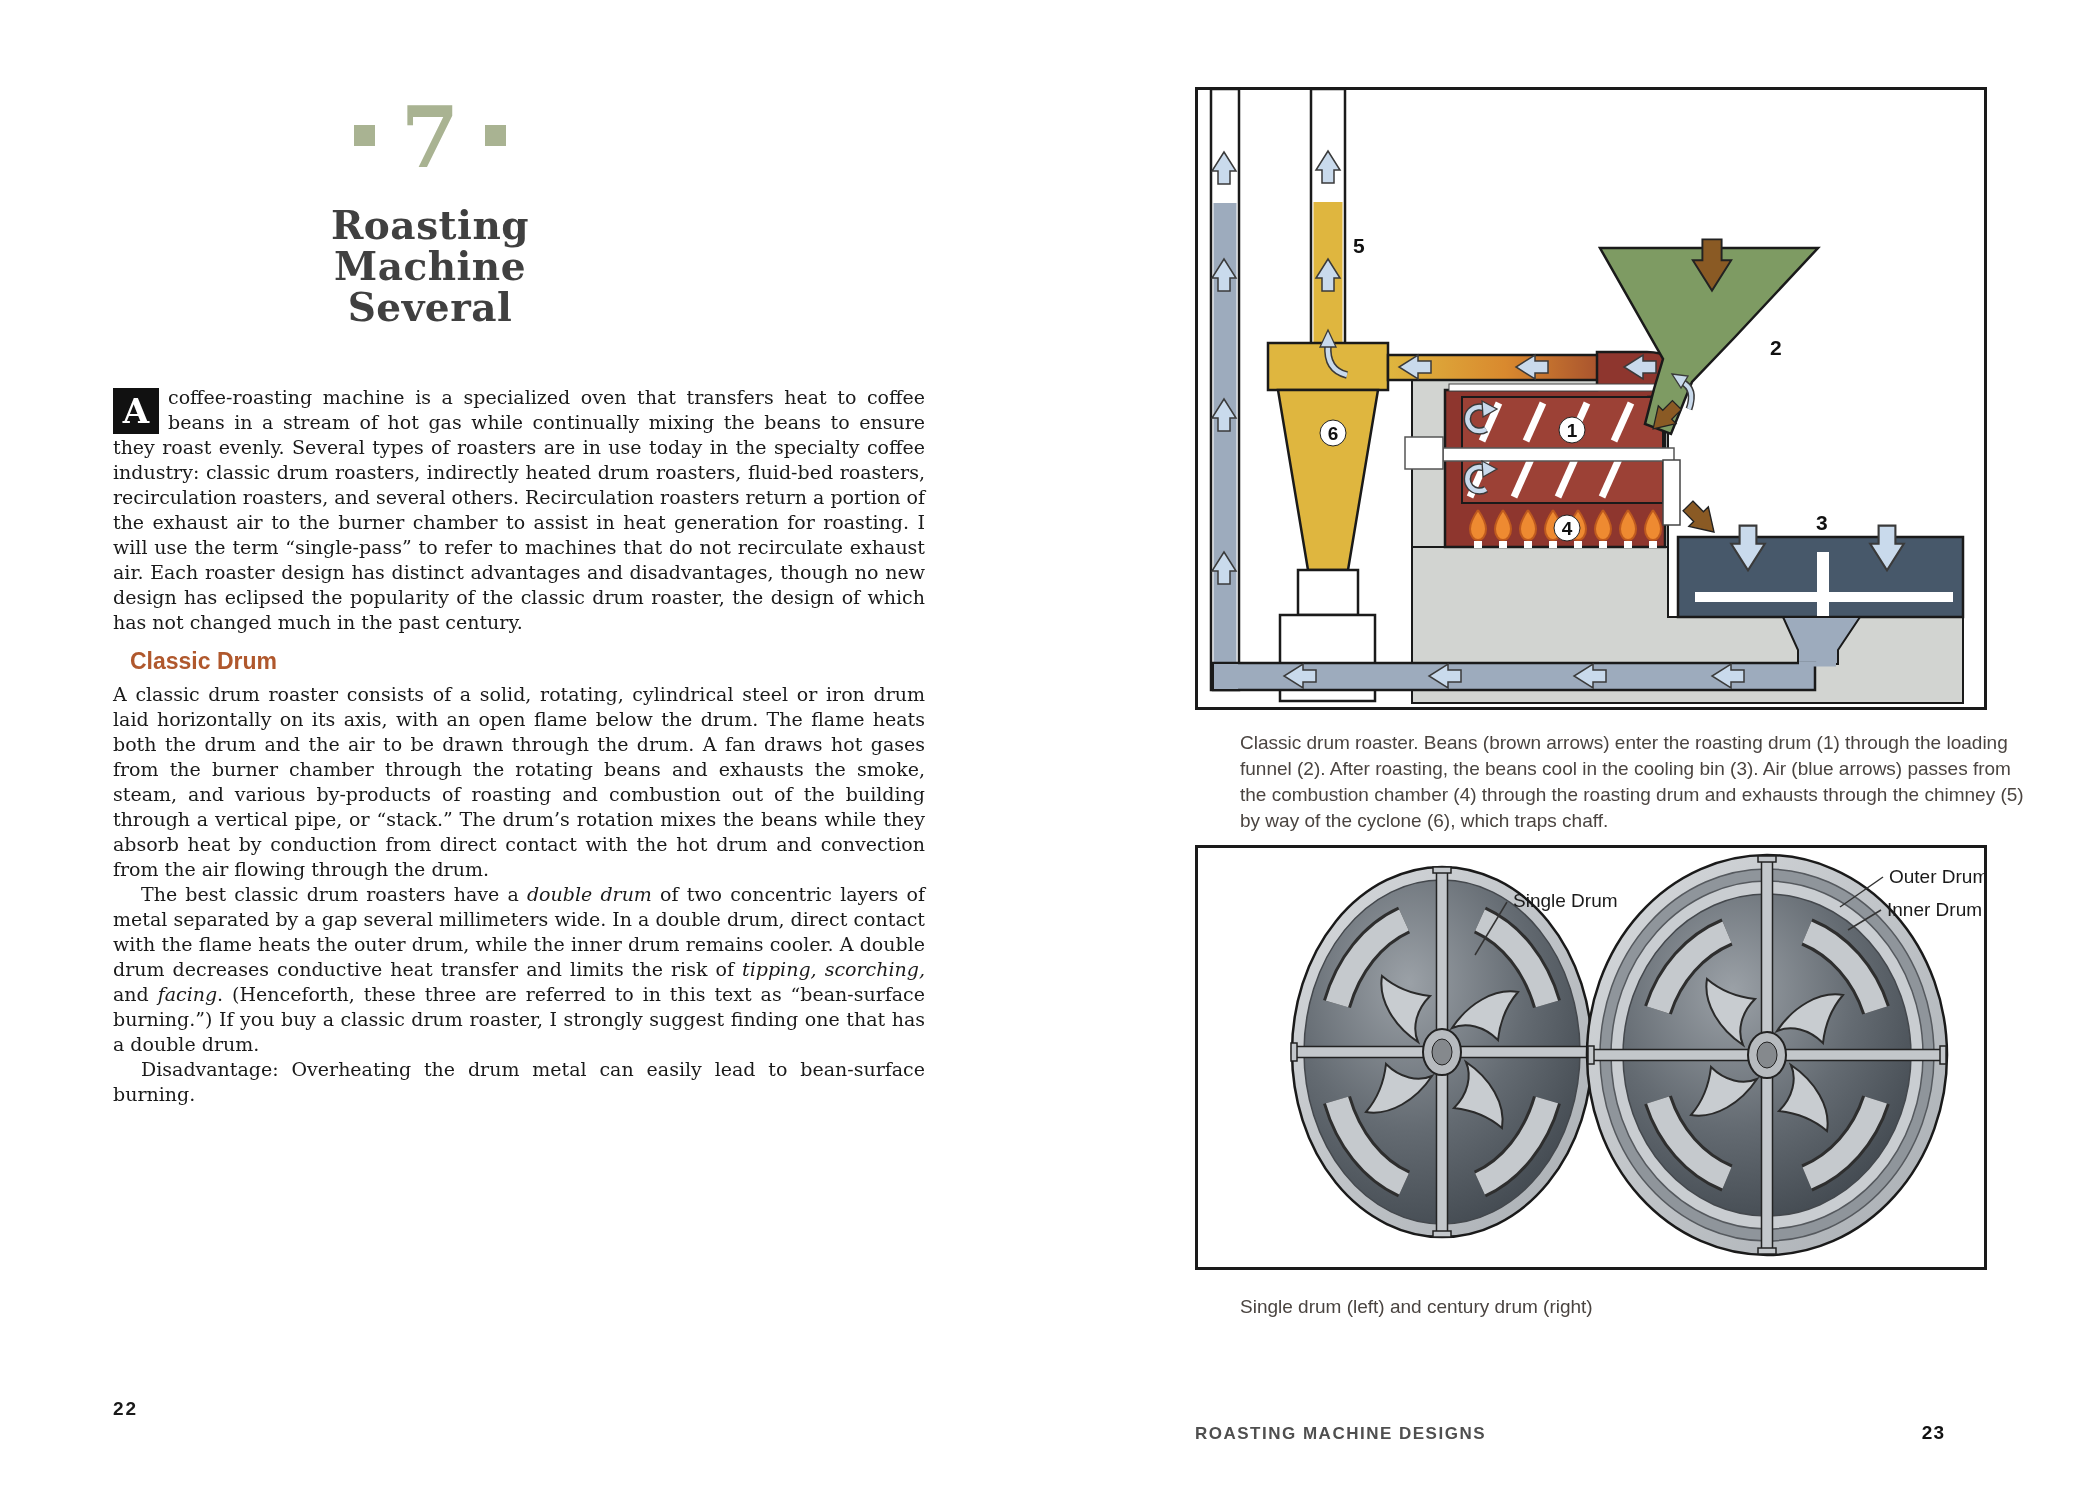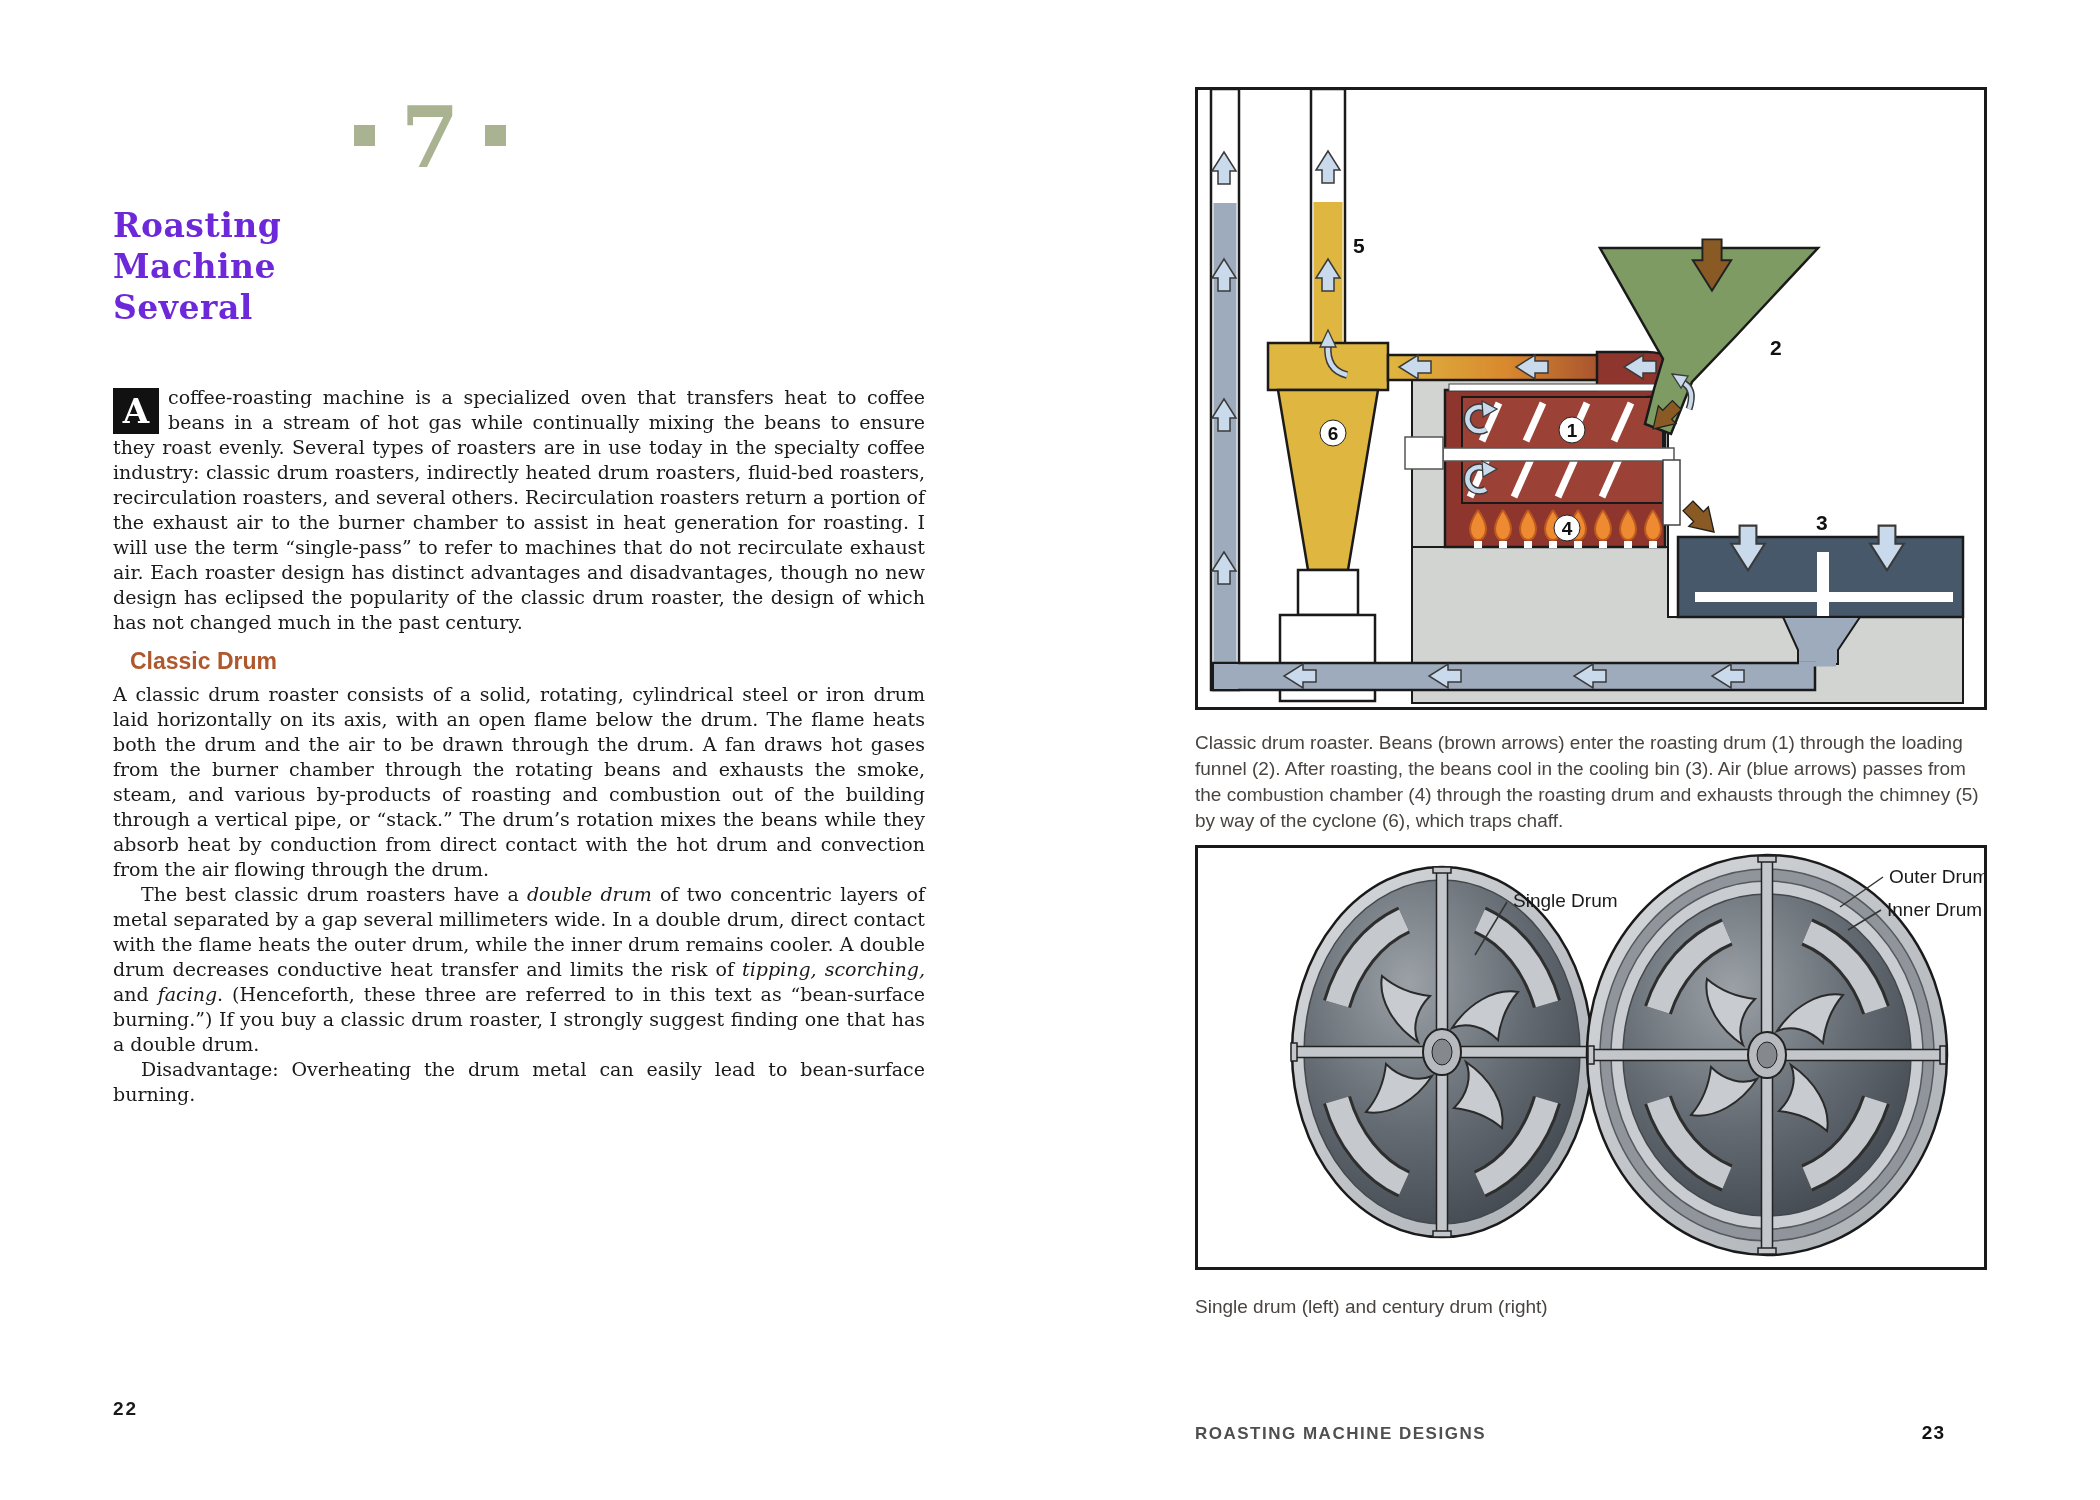--- a/index.html
+++ b/index.html
@@ -5,36 +5,36 @@
   html,body{margin:0;padding:0;}
   body{width:2100px;height:1500px;background:#ffffff;position:relative;overflow:hidden;
        font-family:"DejaVu Serif",serif;color:#1a1a1a;}
   .abs{position:absolute;}
 
   
   .chapter-head{left:113px;top:96px;width:634px;text-align:center;}
   .chapnum-row{display:flex;align-items:center;justify-content:center;gap:26px;}
   .chapnum{font-family:"DejaVu Serif",serif;font-weight:bold;font-size:84px;line-height:84px;color:#a9b392;}
   .chapsq{width:21px;height:21px;background:#a9b392;display:inline-block;margin-top:-6px;}
-  .book-title{left:113px;top:205px;width:634px;
-      font-family:"DejaVu Serif",serif;font-weight:bold;font-size:33px;line-height:41px;
-      color:#6d28d9;letter-spacing:0.5px;}
+  .book-title{left:113px;top:205px;width:634px;text-align:center;
+      font-family:"DejaVu Serif",serif;font-weight:bold;font-size:39px;line-height:41px;
+      color:#404040;letter-spacing:0.5px;}
   .bodyblock{left:113px;top:385px;width:812px;font-size:19px;line-height:25px;text-align:justify;}
   .dropcap{float:left;width:46px;height:46px;background:#111;color:#fff;
       font-family:"DejaVu Serif",serif;font-weight:bold;font-size:34px;line-height:46px;
       text-align:center;margin:3px 9px 0 0;}
   p.bodyp{margin:0;}
   p.bodyp.ind{text-indent:28px;}
   .section-heading{font-family:"Liberation Sans",sans-serif;font-weight:bold;font-size:23px;
       color:#b0582d;margin:14px 0 8px 17px;text-align:left;}
   .pagenum-left{left:113px;top:1398px;width:812px;
       font-family:"Liberation Sans",sans-serif;font-weight:bold;font-size:19px;letter-spacing:2px;}
 
   
-  .caption{font-family:"Liberation Sans",sans-serif;font-size:19px;line-height:26px;color:#4a4440;}
+  .caption{font-family:"Liberation Sans",sans-serif;font-size:19px;line-height:26px;color:#4a4440;margin-left:45px;}
   .cap1{left:1195px;top:730px;width:795px;}
   .cap2{left:1195px;top:1294px;width:795px;}
   .footer-right{left:1195px;top:1400px;width:750px;display:flex;justify-content:space-between;align-items:baseline;margin-top:22px;}
   .running-head{font-family:"Liberation Sans",sans-serif;font-weight:bold;font-size:17px;
       letter-spacing:1.5px;color:#4f4f4f;}
   .pagenum-right{font-family:"Liberation Sans",sans-serif;font-weight:bold;font-size:19px;
       letter-spacing:1px;color:#111;}
   svg text{font-family:"Liberation Sans",sans-serif;}
   .dlabel{font-weight:bold;font-size:21px;fill:#111;}
   .dcirc{font-weight:bold;font-size:19px;fill:#111;}

